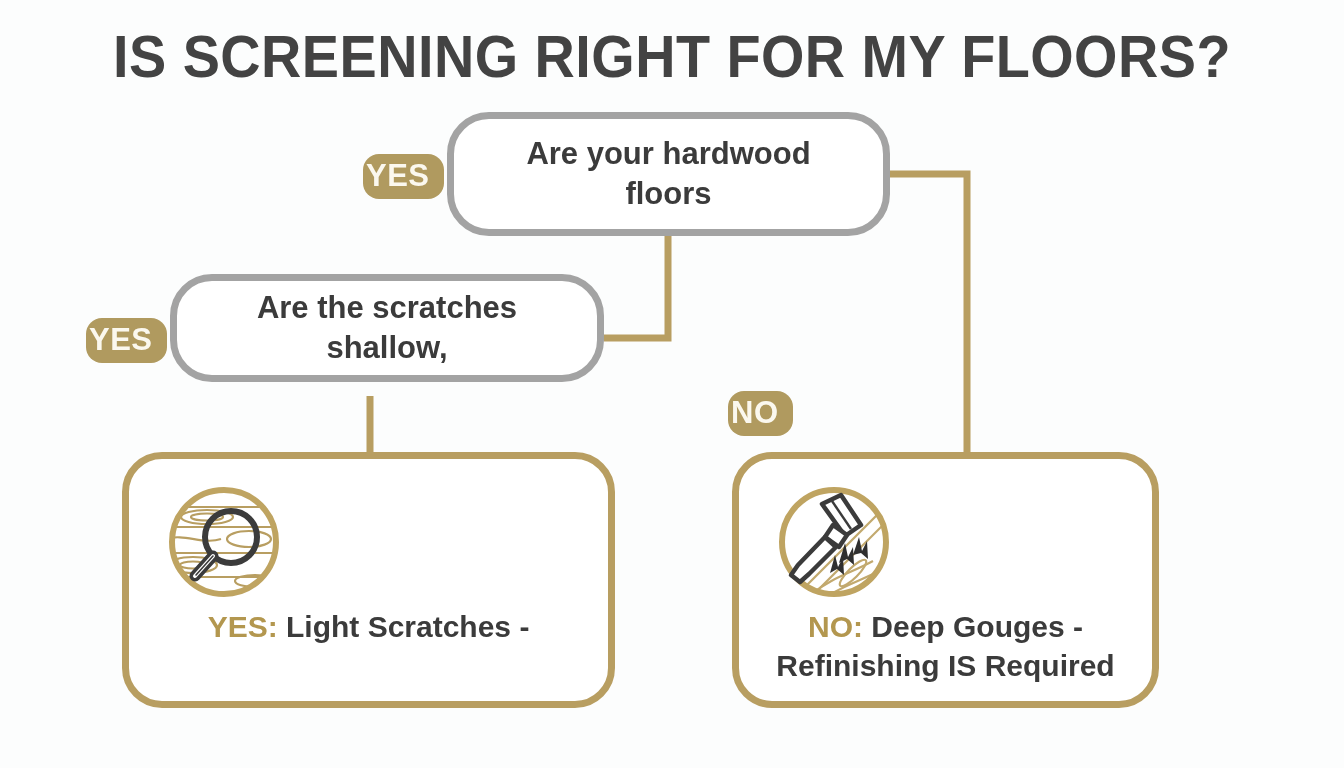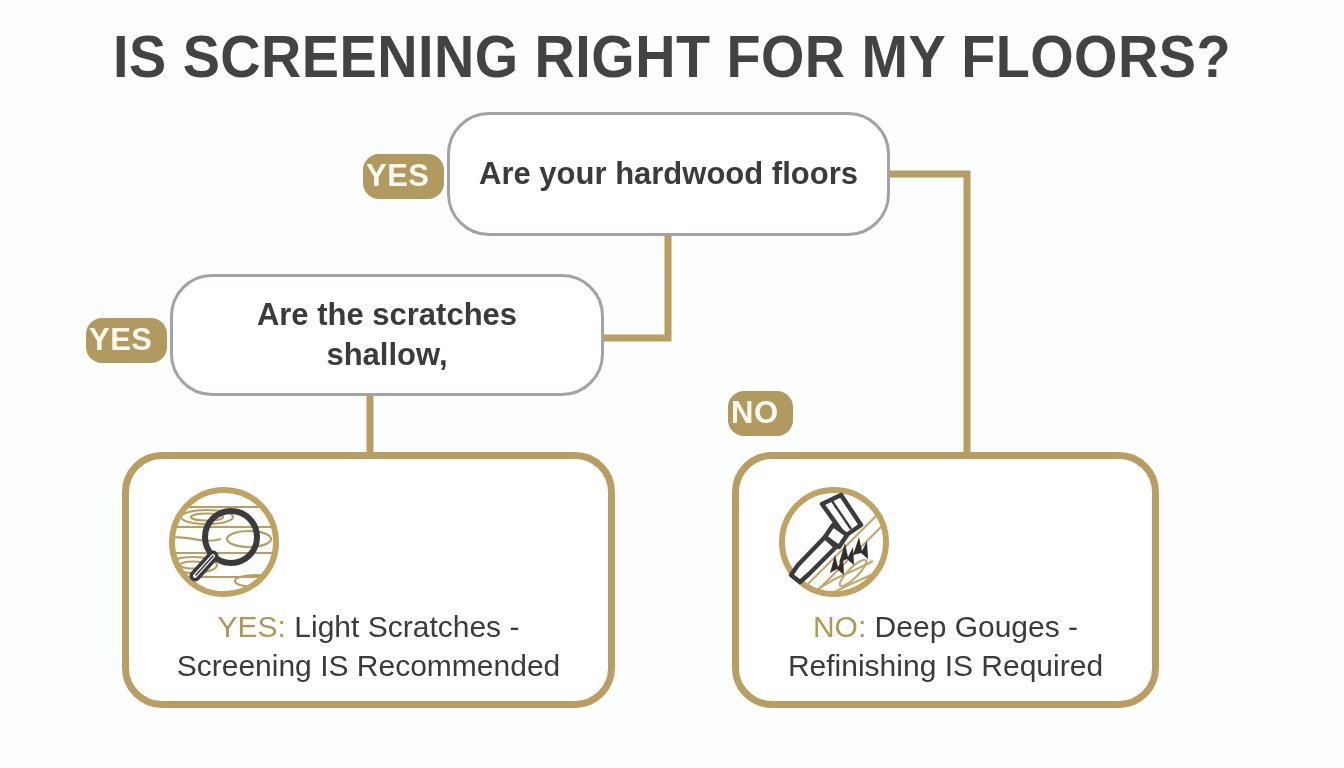--- a/index.html
+++ b/index.html
@@ -44,21 +44,21 @@
     top: 0;
     width: 1344px;
     height: 768px;
     pointer-events: none;
   }
 
   
   .decision {
     position: absolute;
     box-sizing: border-box;
-    border: 3px solid #a3a3a3;
+    border: 7px solid #a3a3a3;
     border-radius: 42px;
     background: #ffffff;
     display: flex;
     align-items: center;
     justify-content: center;
     text-align: center;
     color: #3b3b3b;
     font-weight: bold;
     font-size: 31px;
     line-height: 1.28;
@@ -67,21 +67,21 @@
   #decision-wear {
     left: 447px;
     top: 112px;
     width: 443px;
     height: 124px;
   }
   #decision-scratches {
     left: 170px;
     top: 274px;
     width: 434px;
-    height: 122px;
+    height: 108px;
   }
 
   
   .badge {
     position: absolute;
     background: #b09a5f;
     color: #fbf8ee;
     font-weight: bold;
     font-size: 31px;
     letter-spacing: 0.5px;
@@ -129,21 +129,21 @@
     top: 22px;
     width: 122px;
     height: 122px;
   }
   .card-caption {
     position: absolute;
     left: 0;
     right: 0;
     top: 148px;
     text-align: center;
-    font-weight: normal;
+    font-weight: bold;
     font-size: 30px;
     line-height: 1.3;
     color: #3b3b3b;
     padding: 0 18px;
   }
   .caption-key {
     color: #b3974f;
   }
 </style>
 </head>
@@ -206,21 +206,20 @@
       <circle cx="61" cy="61" r="52" fill="none" stroke="#bfa461" stroke-width="6"></circle>
 
       <circle cx="68" cy="56" r="26" fill="none" stroke="#3b3b3b" stroke-width="6"></circle>
       <line x1="50" y1="75" x2="32" y2="95" stroke="#3b3b3b" stroke-width="11" stroke-linecap="round"></line>
       <line x1="50" y1="75" x2="32" y2="95" stroke="#ffffff" stroke-width="4" stroke-linecap="round"></line>
       <line x1="50" y1="75" x2="33" y2="94" stroke="#3b3b3b" stroke-width="1.6" stroke-linecap="round"></line>
     </svg>
 
     <div class="card-caption">
       <span class="caption-key">YES:</span><span> Light Scratches -</span><br>
-      <span>Screening IS Recommended</span>
     </div>
   </div>
 
   <div class="outcome-card" id="card-no">
 
     <svg class="card-icon" viewBox="0 0 122 122" aria-hidden="true">
       <defs>
         <clipPath id="clip-circle-no">
           <circle cx="61" cy="61" r="52"></circle>
         </clipPath>

